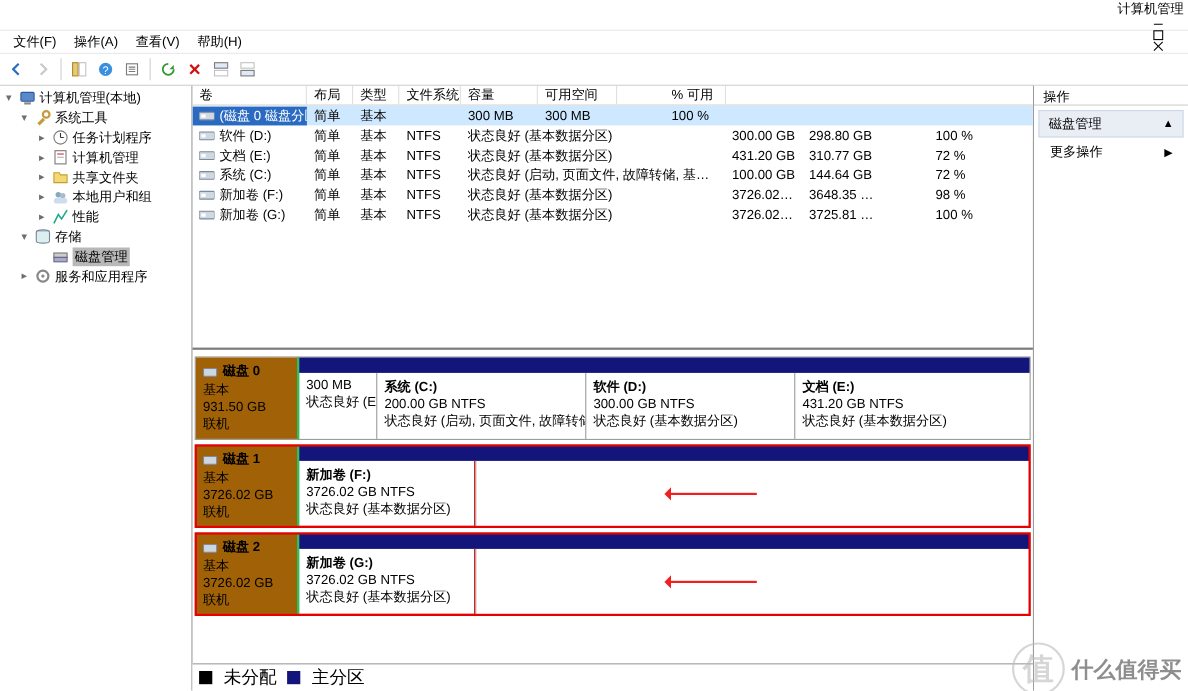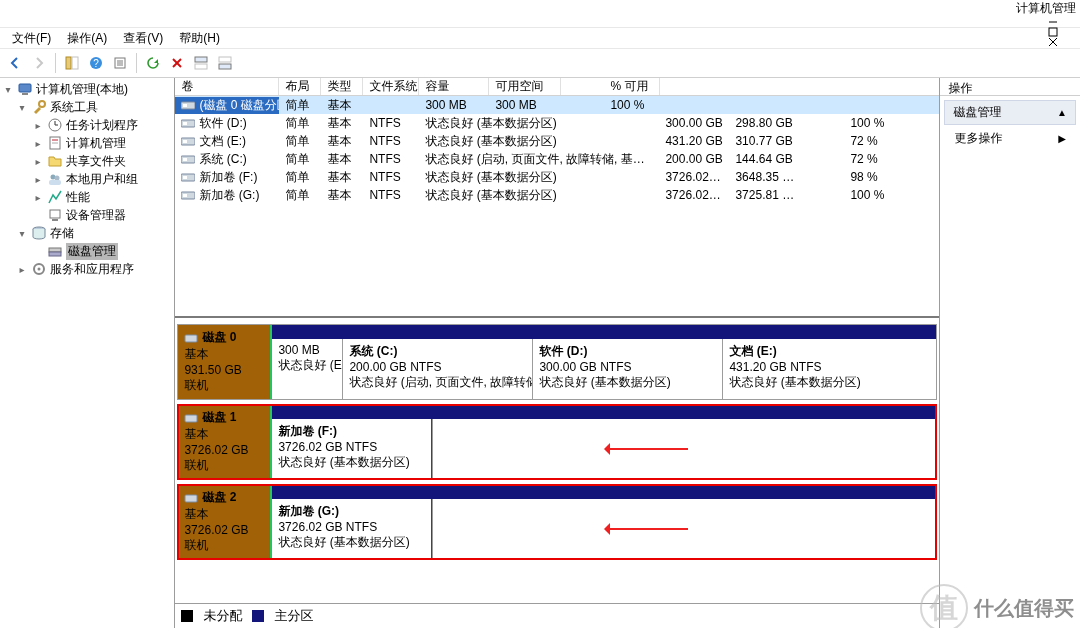--- a/index.html
+++ b/index.html
@@ -63,21 +63,21 @@
   .pbox:first-child { border-left:none; }
   .pbox .pn { font-weight:700; white-space:nowrap; }
   .pbox .pd { white-space:nowrap; }
   .diskrow.hl .pbox:first-child { border-right:1px solid #e80000; border-bottom:1px solid #e80000; }
 
   
   .arrow { position:absolute; left:430px; top:50%; width:80px; height:2px; background:#f02020; transform:translateY(6px); }
   .arrow::before { content:""; position:absolute; left:-10px; top:-5px; border:6px solid transparent; border-right-color:#f02020; }
 
   
-  .legend { height:20px; border-top:1px solid #9c9c9c; display:flex; align-items:center; gap:10px; padding:12px 6px; font-size:13px; background:#fff; }
+  .legend { height:20px; border-top:1px solid #9c9c9c; display:flex; align-items:center; gap:10px; padding:12px 6px; font-size:16px; background:#fff; }
   .lsq { width:12px; height:12px; display:inline-block; }
   .lsq.black { background:#000; } .lsq.navy { background:#14157a; }
 
   
   .rhead { height:18px; border-bottom:1px solid #cfcfcf; padding:2px 8px; font-size:12px; background:#fff; }
   .rgroup { background:#e9edf4; border:1px solid #cfd7e6; padding:3px 8px; display:flex; align-items:center; justify-content:space-between; font-size:12px; margin:4px; }
   .ritem { padding:1px 14px; font-size:12px; cursor:default; display:flex; justify-content:space-between; align-items:center; }
   .rarrow { font-size:10px; }
 
   
@@ -232,28 +232,20 @@
             <rect x="2" y="9" width="12" height="5" rx="2" fill="#cde"></rect>
           </svg>
           <span class="tlbl">本地用户和组</span>
         </div>
       <div class="trow ind2">
           <span class="exp">▸</span>
           <svg class="ticon" viewBox="0 0 16 16">
             <path d="M2 14 L6 6 L9 10 L14 2" fill="none" stroke="#2a8" stroke-width="1.5"></path>
           </svg>
           <span class="tlbl">性能</span>
-        </div>
-      <div class="trow ind2">
-          <span class="exp"></span>
-          <svg class="ticon" viewBox="0 0 16 16">
-            <rect x="3" y="3" width="10" height="8" fill="#fff" stroke="#7a7a7a"></rect>
-            <rect x="5" y="12" width="6" height="2" fill="#888"></rect>
-          </svg>
-          <span class="tlbl">设备管理器</span>
         </div>
       <div class="trow ind1">
           <span class="exp">▾</span>
           <svg class="ticon" viewBox="0 0 16 16">
             <ellipse cx="8" cy="4" rx="6" ry="2" fill="#bcd" stroke="#789"></ellipse>
             <path d="M2 4v8a6 2 0 0 0 12 0V4" fill="#dee" stroke="#789"></path>
           </svg>
           <span class="tlbl">存储</span>
         </div>
       <div class="trow ind2 sel">
@@ -340,21 +332,21 @@
               <svg class="volico" viewBox="0 0 14 12">
                 <rect x="0" y="3" width="14" height="7" rx="1" fill="#d0d8e0" stroke="#7a8aa0"></rect>
                 <rect x="2" y="5" width="4" height="3" fill="#fff"></rect>
               </svg>
               <span>系统 (C:)</span>
             </div>
             <div class="vc c-lay">简单</div>
             <div class="vc c-type">基本</div>
             <div class="vc c-fs">NTFS</div>
             <div class="vc c-stat">状态良好 (启动, 页面文件, 故障转储, 基本数据分区)</div>
-            <div class="vc c-cap">200.00 GB</div>
+            <div class="vc c-cap">100.00 GB</div>
             <div class="vc c-free">144.64 GB</div>
             <div class="vc c-pct">72 %</div>
           </div>
           <div class="vrow">
             <div class="vc c-vol">
               <svg class="volico" viewBox="0 0 14 12">
                 <rect x="0" y="3" width="14" height="7" rx="1" fill="#d0d8e0" stroke="#7a8aa0"></rect>
                 <rect x="2" y="5" width="4" height="3" fill="#fff"></rect>
               </svg>
               <span>新加卷 (F:)</span>

